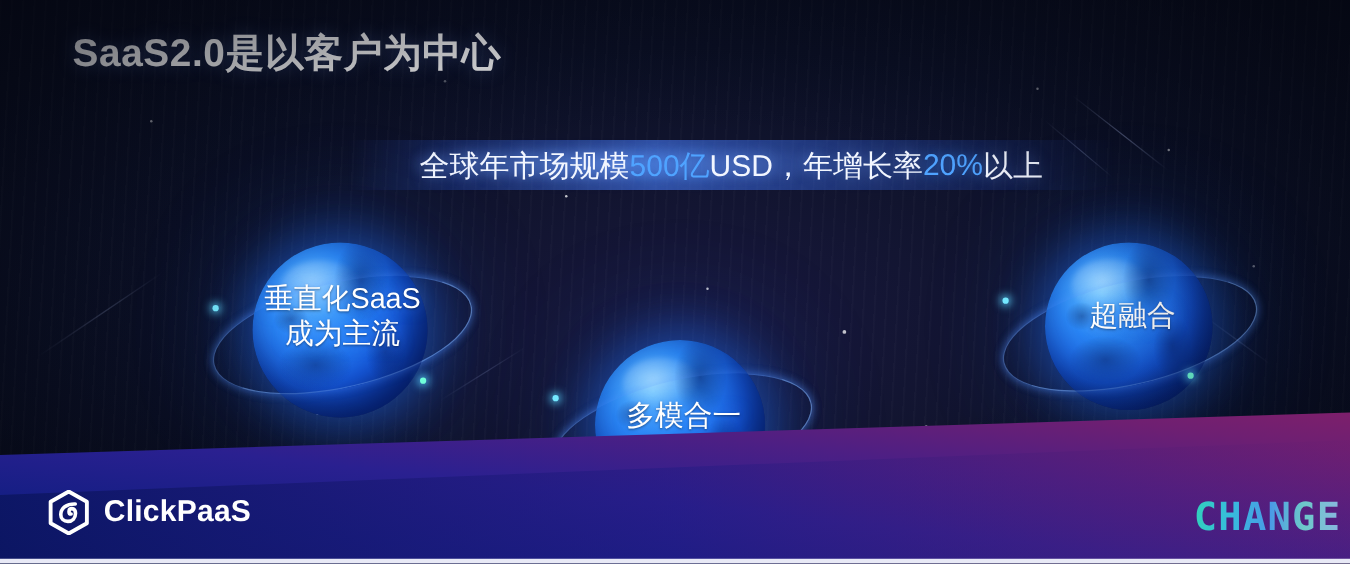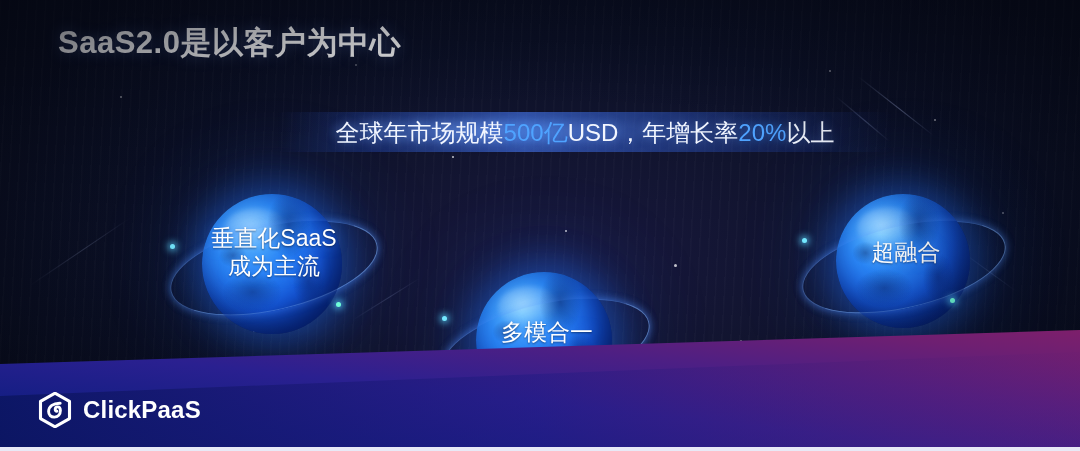--- a/index.html
+++ b/index.html
@@ -244,16 +244,17 @@
     </svg>
 
     <div class="logo" style="pointer-events:auto;">
       <svg class="logo-mark" viewBox="0 0 34 36">
         <path d="M17 1.2 L31.5 9.4 L31.5 26.6 L17 34.8 L2.5 26.6 L2.5 9.4 Z" fill="none" stroke="#ffffff" stroke-width="3.1" stroke-linejoin="round"></path>
         <path d="M22.2 11.2 C15.2 11.0 10.6 14.6 10.6 19.6 C10.6 22.9 13.0 25.1 16.3 25.1 C19.9 25.1 22.4 22.5 22.4 18.6 C22.4 16.4 21.3 14.9 19.6 14.9 C18.2 14.9 17.2 15.9 17.2 17.3 C17.2 18.4 17.9 19.2 18.9 19.2" fill="none" stroke="#ffffff" stroke-width="2.9" stroke-linecap="round"></path>
       </svg>
       <span class="logo-text">ClickPaaS</span>
     </div>
 
+    <div class="change">CHANGE</div>
   </div>
 
   <div class="bottom-edge"></div>
 </div>
 
 </body></html>

